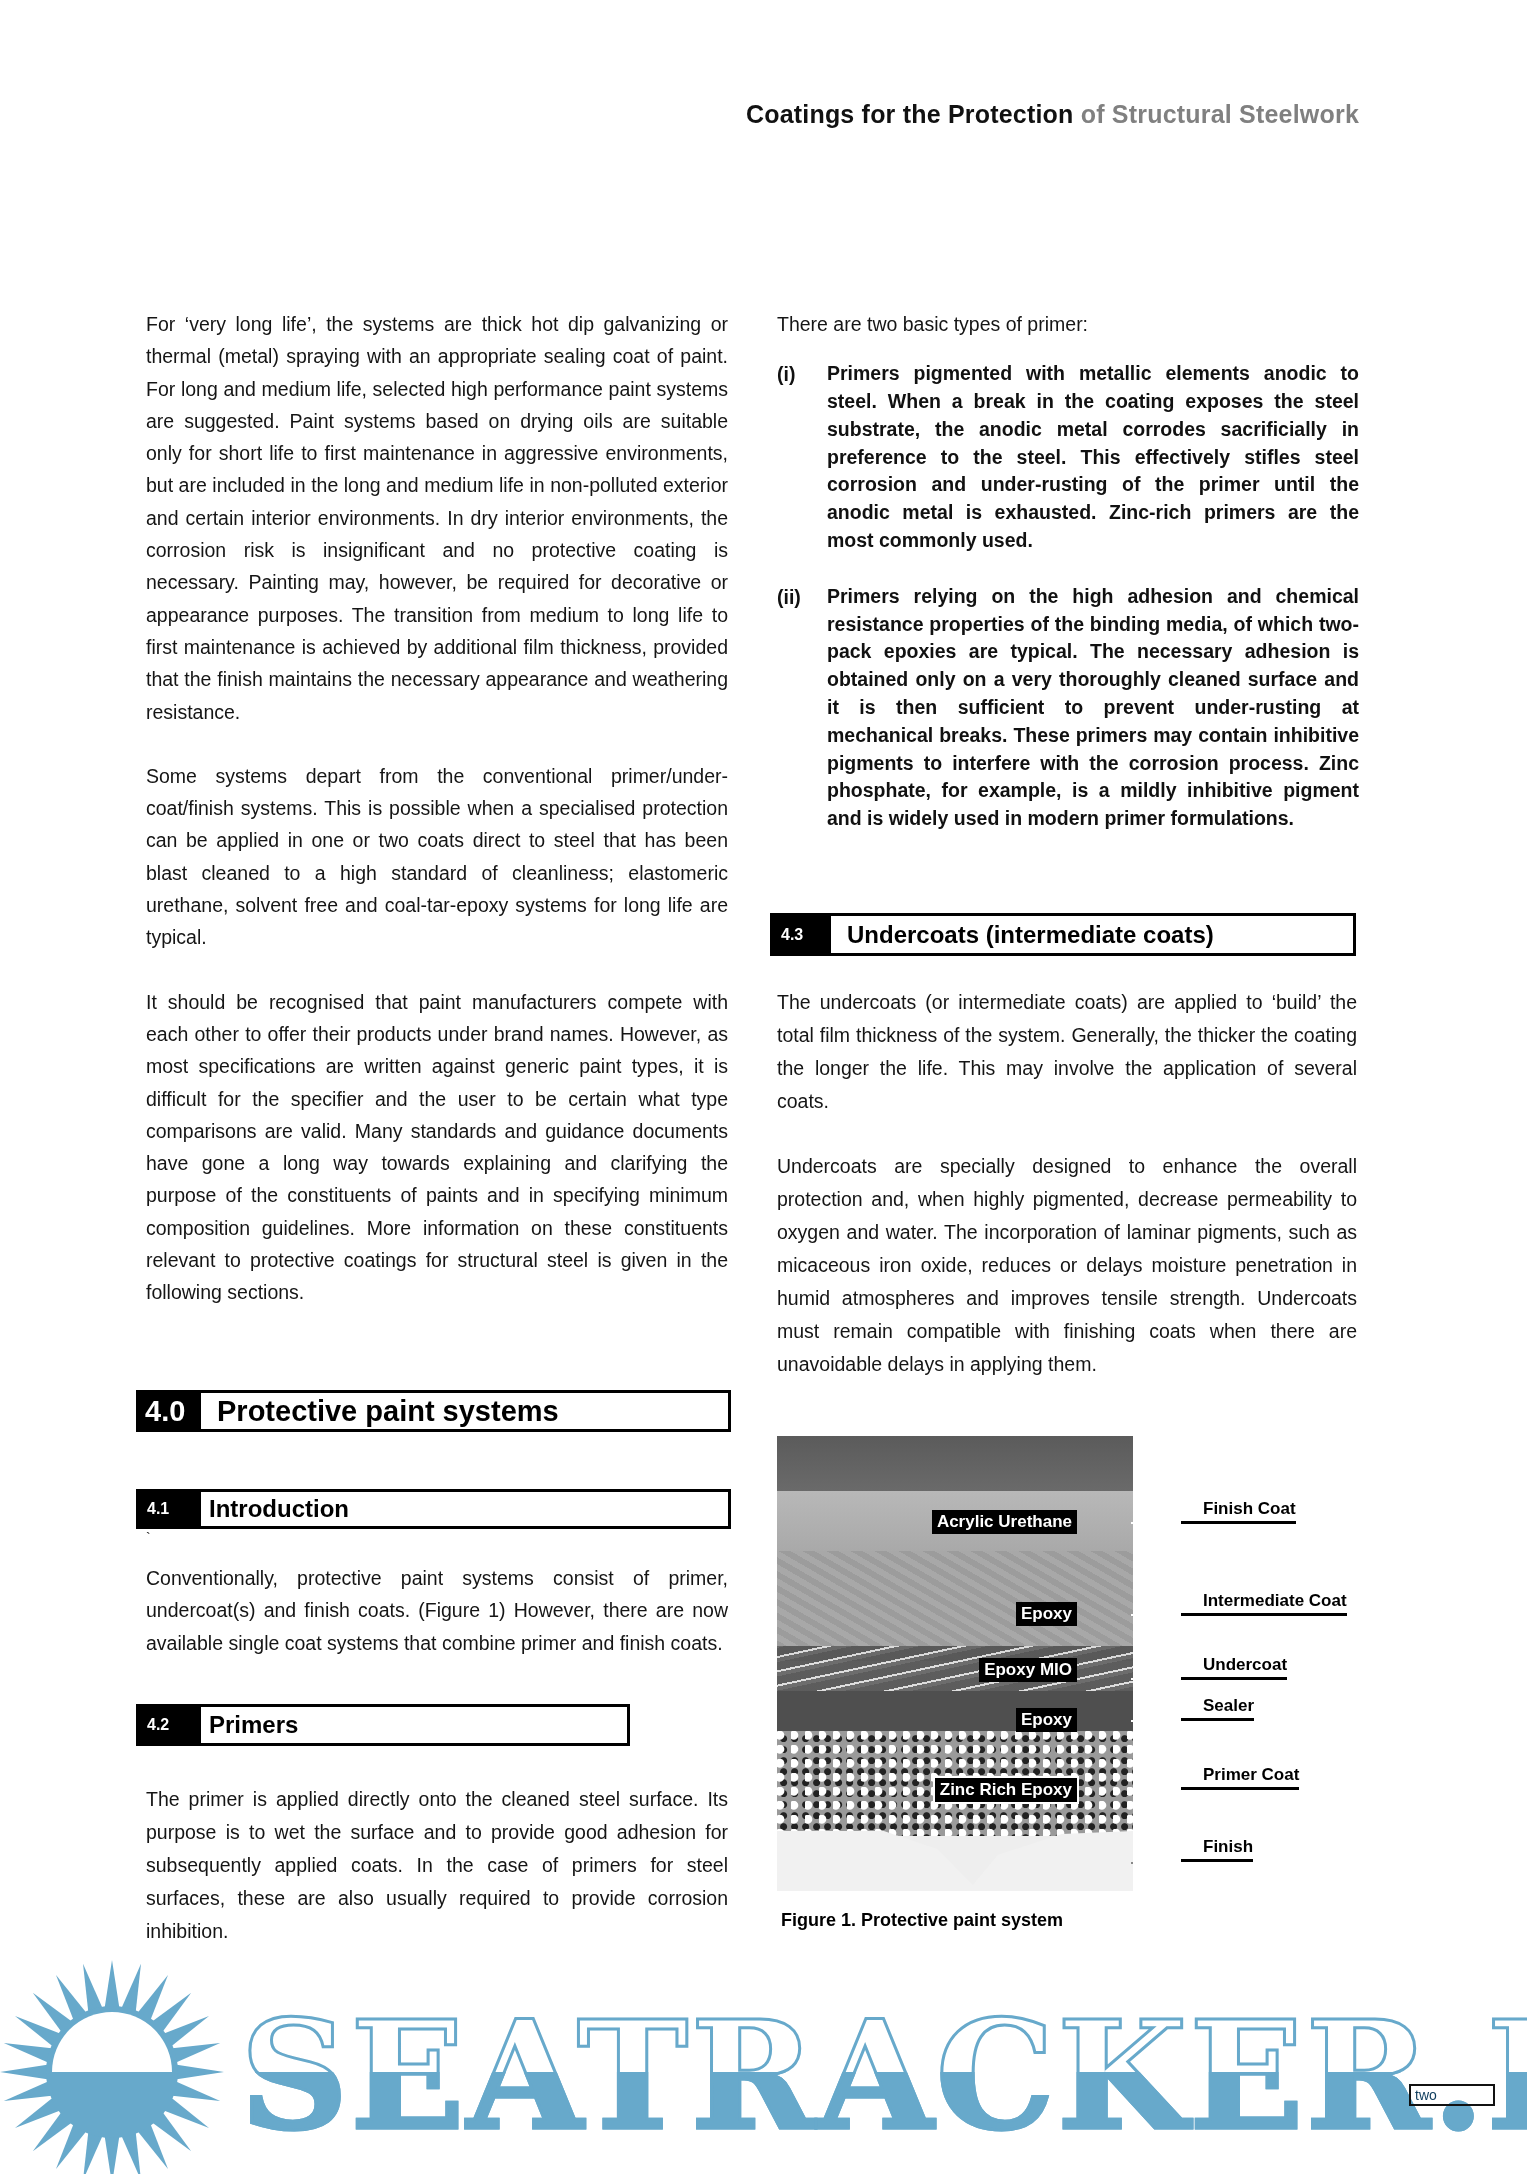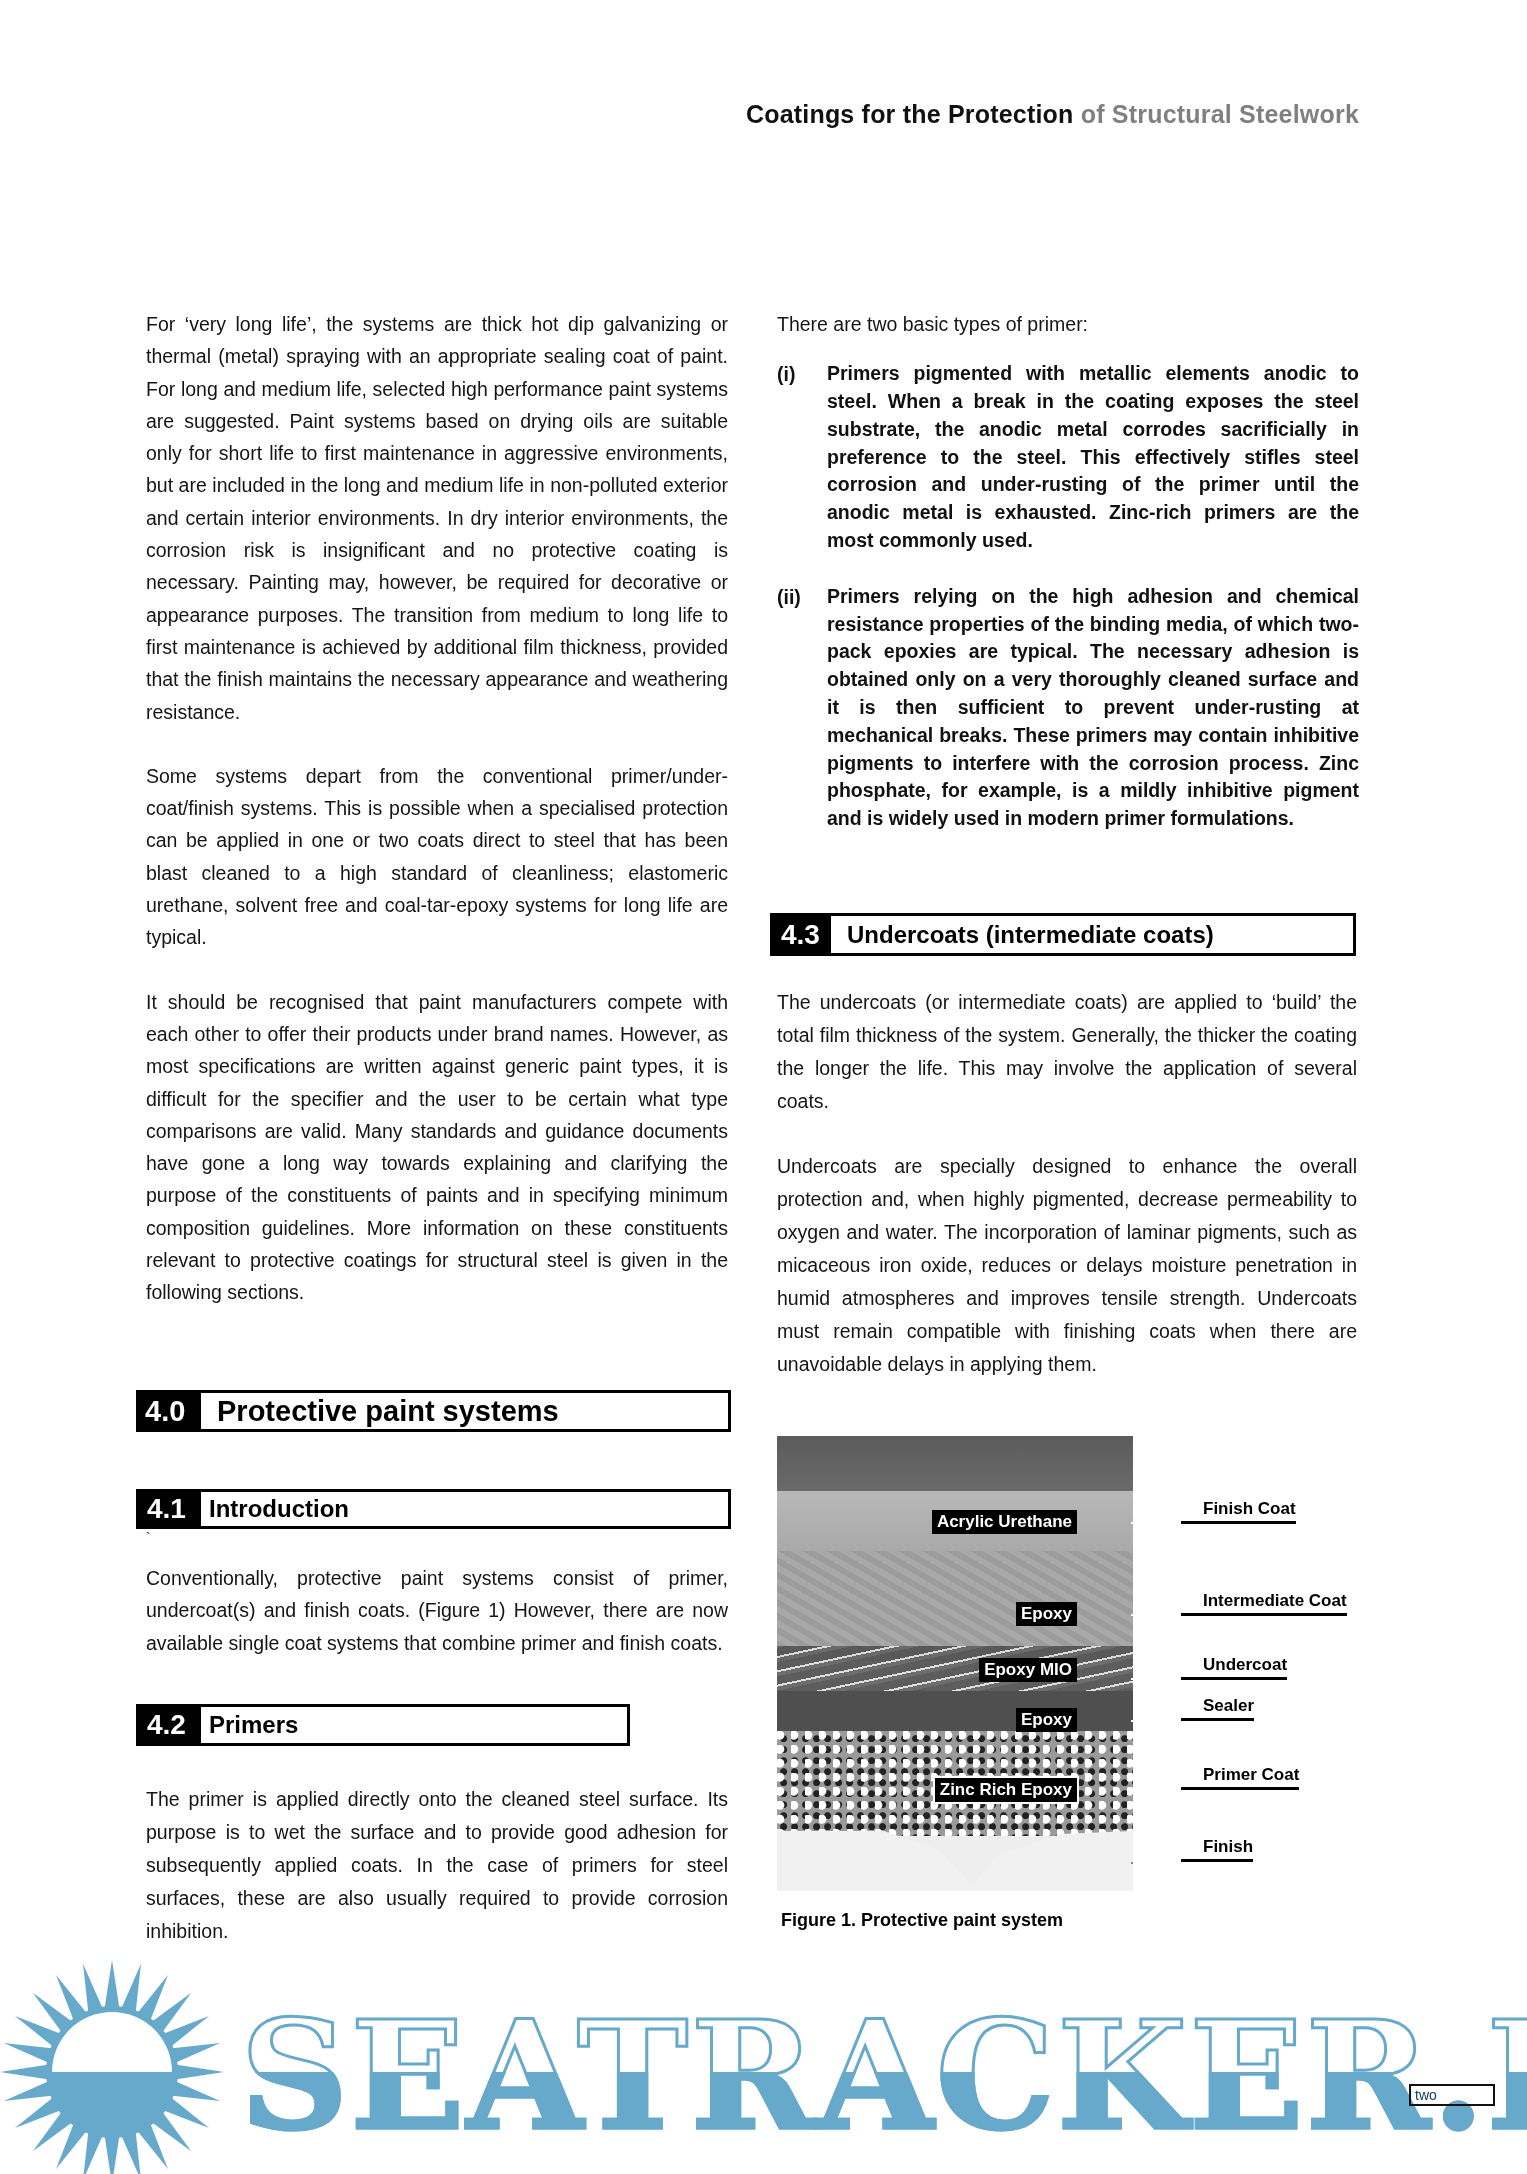--- a/index.html
+++ b/index.html
@@ -30,21 +30,21 @@
     display: flex; align-items: center; background: #fff;
   }
   .sec-head .num {
     background: #000; color: #fff; font-weight: bold; height: 100%;
     display: flex; align-items: center; padding-left: 8px; box-sizing: border-box;
   }
   .sec-head .title { font-weight: bold; color: #000; padding-left: 8px; }
   .sec-big { font-size: 29px; }
   .sec-big .num { font-size: 29px; width: 62px; padding-left: 6px; }
   .sec-small { font-size: 24px; }
-  .sec-small .num { font-size: 28px; width: 62px; }
+  .sec-small .num { font-size: 16px; width: 62px; }
 
   .list-item { display: flex; margin-top: 22px; }
   .list-item .marker { width: 50px; flex: none; font-size: 19.5px; font-weight: bold; line-height: 28px; }
   .list-item .text {
     font-size: 19.5px; font-weight: bold; line-height: 27.8px; text-align: justify; color: #111;
   }
 
   
   .figure { position: absolute; left: 777px; top: 1436px; width: 580px; height: 470px; }
   .photo {

